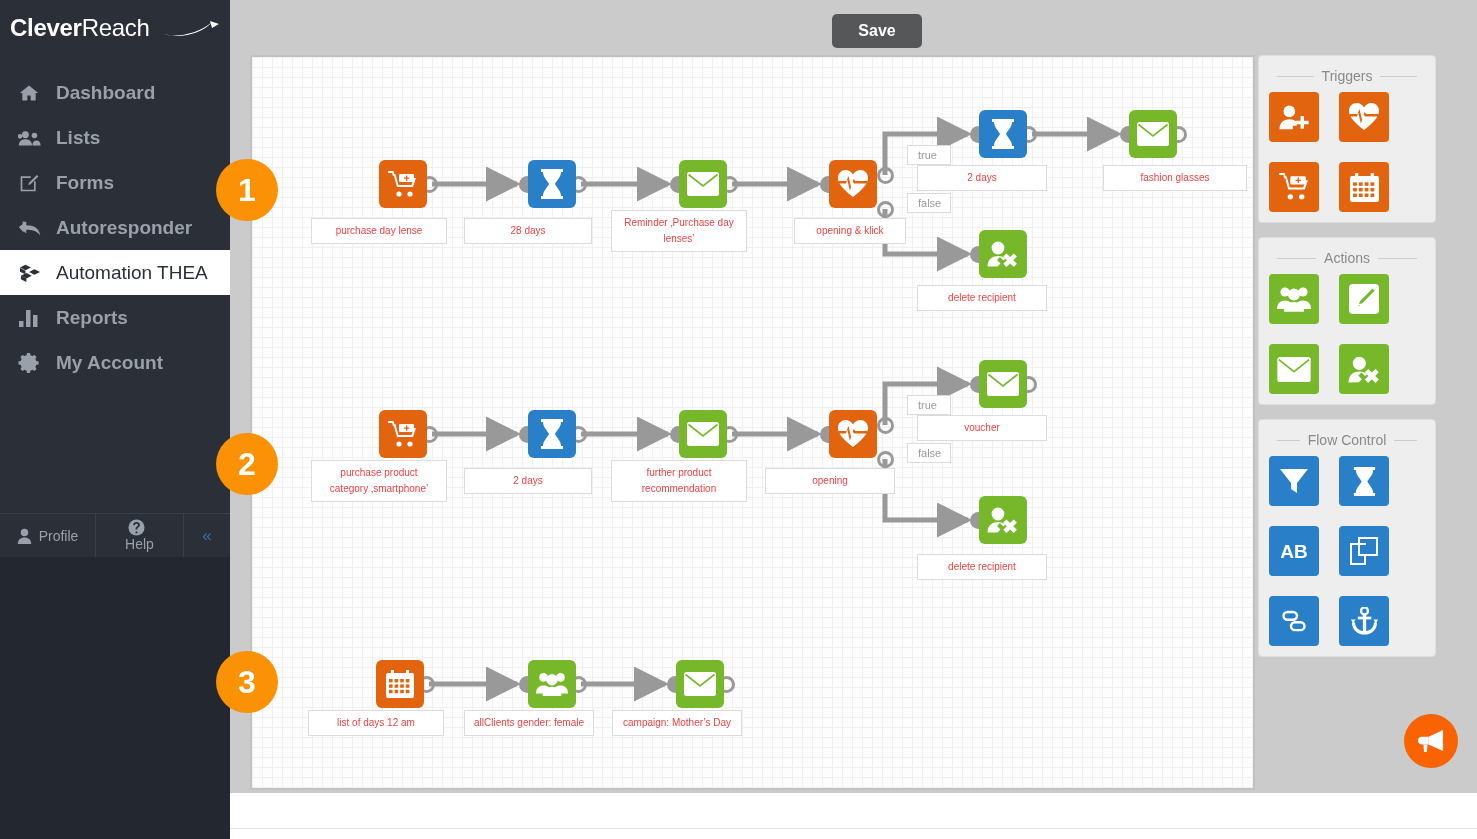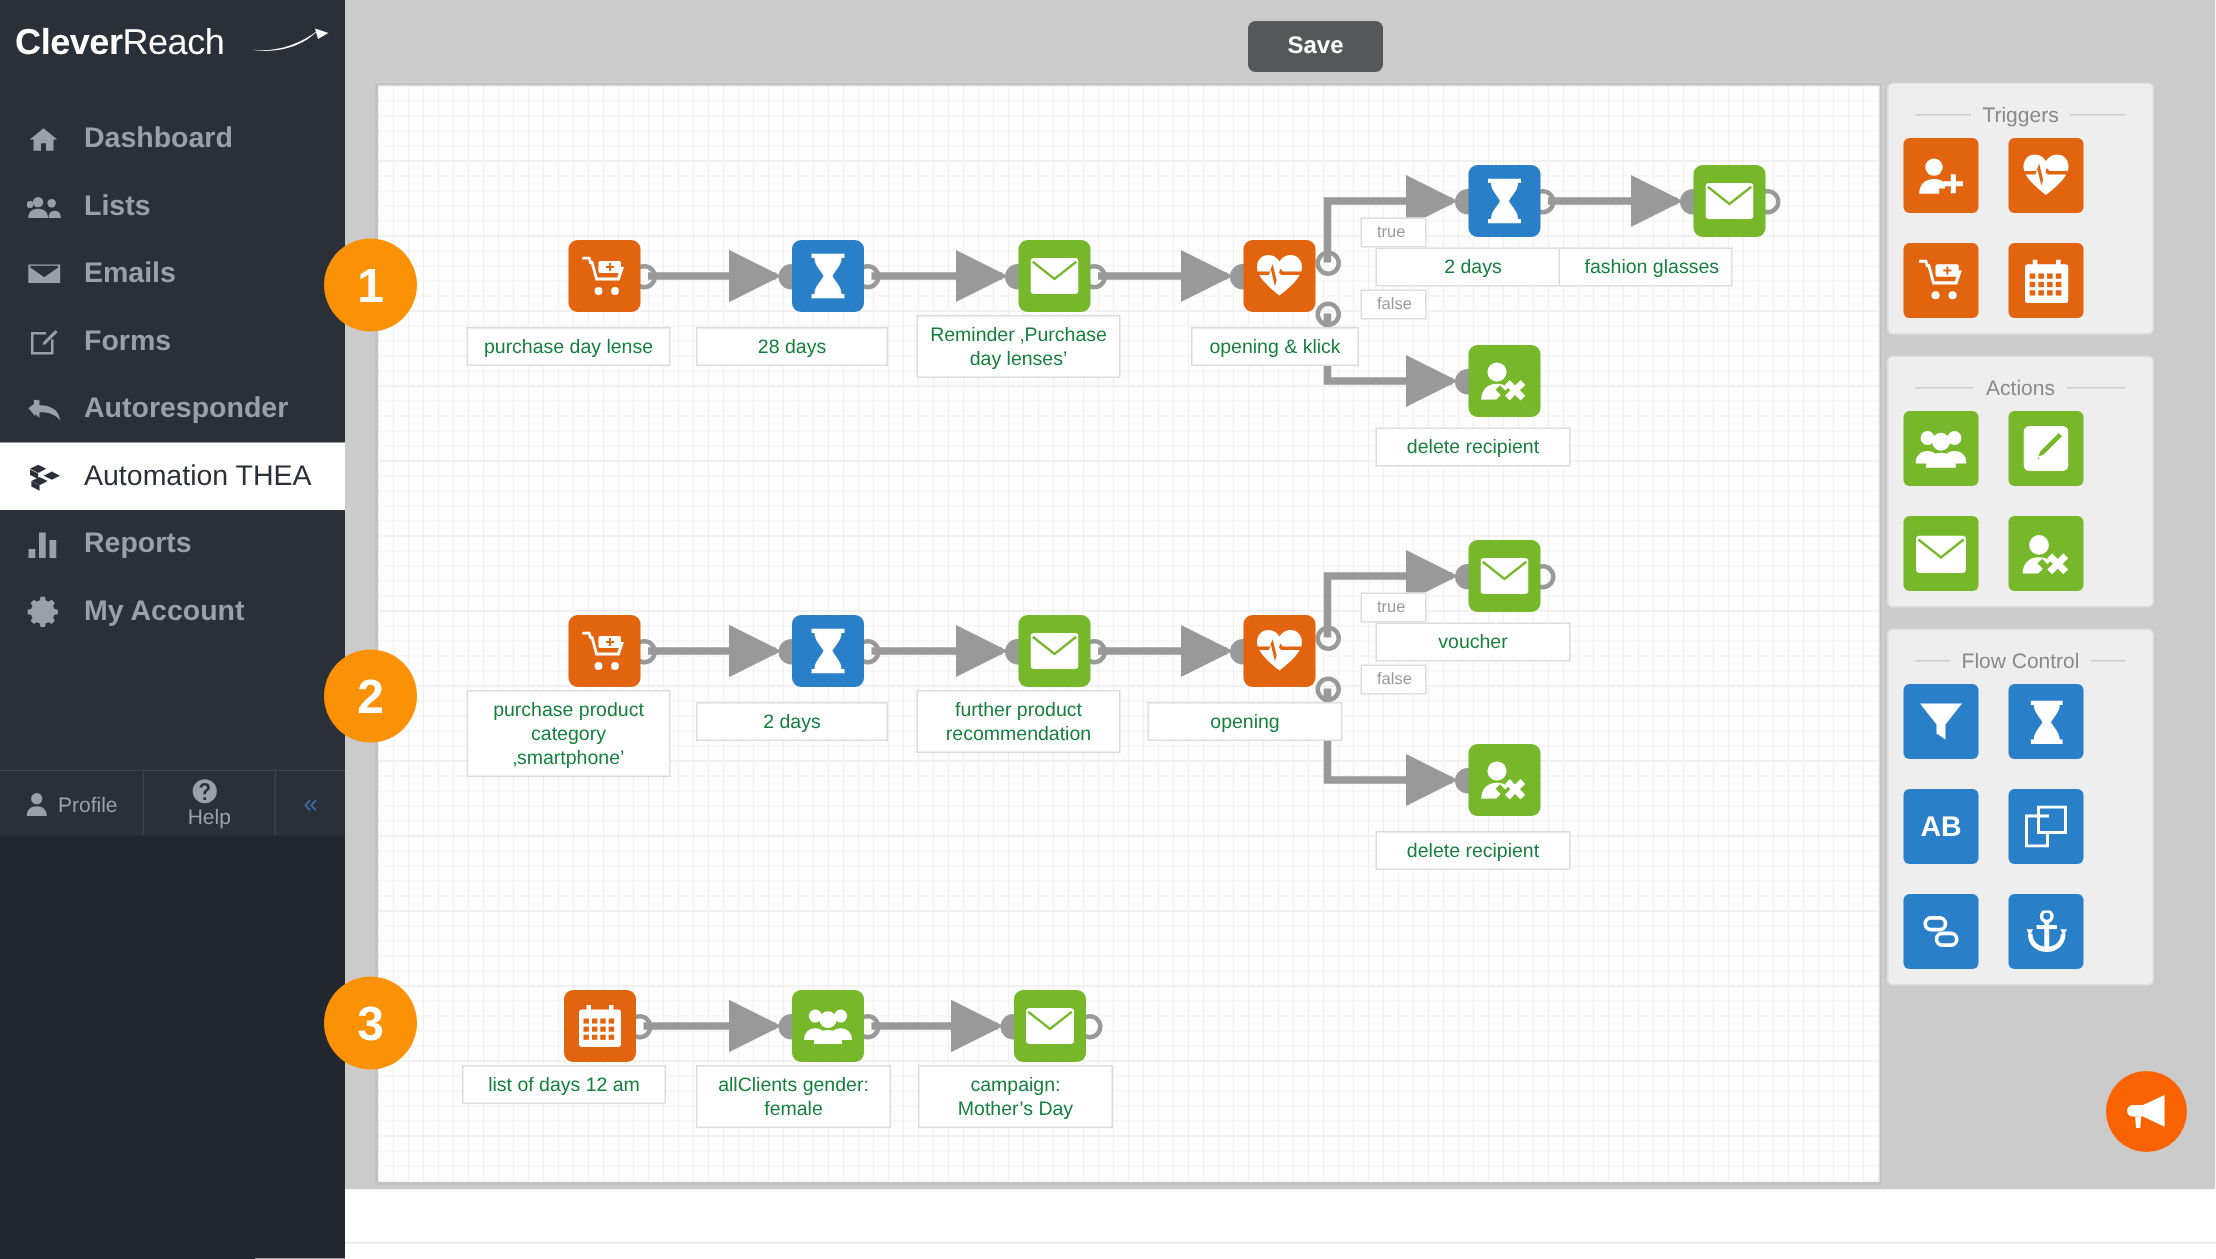--- a/index.html
+++ b/index.html
@@ -120,21 +120,21 @@
   .port {
     position: absolute; width: 17px; height: 17px; border-radius: 50%;
     z-index: 3;
   }
   .port.inp { background: #999999; }
   .port.out { border: 3px solid #999999; background: transparent; }
 
   .nlabel {
     position: absolute;
     background: #ffffff; border: 1px solid #dcdcdc;
-    color: #15803d; font-size: 13px; line-height: 16px;
+    color: #ef4444; font-size: 10px; line-height: 16px;
     text-align: center;
     padding: 4px 8px;
     z-index: 5;
     cursor: pointer;
   }
   .blabel {
     position: absolute;
     background: #ffffff; border: 1px solid #dcdcdc;
     color: #9a9a9a; font-size: 11px; line-height: 14px;
     text-align: left; padding: 2px 10px;
@@ -216,29 +216,20 @@
               <circle cx="20" cy="7" r="3.4"></circle>
               <circle cx="2.5" cy="8" r="2.8"></circle>
               <path d="M1 19 c0-5 3.5-7.5 8-7.5 s8 2.5 8 7.5z"></path>
               <path d="M17.5 19 c0-3.5 1.5-6 5-6 s5 2.5 5 6z"></path>
             </svg>
           </span>
         <span>Lists</span>
       </div>
       <div class="nav-item">
         <span class="ico">
-            <svg width="23" height="17" viewBox="0 0 26 18">
-              <path d="M1 2 h24 v14 h-24 Z M2 3 L13 11 L24 3"></path>
-              <path fill="#2b2f38" d="M2.5 4.2 L13 11.6 L23.5 4.2 v-0.2 h-21 Z"></path>
-            </svg>
-          </span>
-        <span>Emails</span>
-      </div>
-      <div class="nav-item">
-        <span class="ico">
             <svg width="22" height="20" viewBox="0 0 24 24">
               <path d="M2 4 h12 v2 h-10 v14 h14 v-10 h2 v12 h-18 Z"></path>
               <path d="M21.5 2.3 l1.8 1.8 -9.5 9.5 -2.6 0.8 0.8 -2.6 Z"></path>
             </svg>
           </span>
         <span>Forms</span>
       </div>
       <div class="nav-item">
         <span class="ico">
             <svg width="24" height="20" viewBox="0 0 26 20">
@@ -393,21 +384,21 @@
         <div class="nlabel" style="left:665px; top:108px; width:130px;">2 days</div>
 
         <div class="port inp" style="left:868px; top:69px;"></div>
         <div class="port out" style="left:918px; top:69px;"></div>
         <div class="node act" style="left:877px; top:53px;">
           <svg width="32" height="24" viewBox="0 0 32 24">
               <rect x="0" y="0" width="32" height="24" rx="2.5"></rect>
               <path fill="none" stroke="#76b82a" stroke-width="1.6" d="M1.5 2.5 L16 14 L30.5 2.5"></path>
             </svg>
         </div>
-        <div class="nlabel" style="left:787px; top:108px; width:116px;text-align:right;">fashion glasses</div>
+        <div class="nlabel" style="left:851px; top:108px; width:144px;">fashion glasses</div>
 
         <div class="port inp" style="left:718px; top:189px;"></div>
         <div class="node act" style="left:727px; top:173px;">
           <svg width="32" height="26" viewBox="0 0 32 26">
               <circle cx="11" cy="7" r="6.4"></circle>
               <path d="M0.5 25.5 c0-7 4.5-10.6 10.5-10.6 3 0 5.6 0.9 7.5 2.5 l-2 2 -3.5-3.5 -3 3 3.5 3.5 -3 3 Z"></path>
               <path d="M19.5 12.4 l3.6 3.6 3.6-3.6 3.2 3.2 -3.6 3.6 3.6 3.6 -3.2 3.2 -3.6-3.6 -3.6 3.6 -3.2-3.2 3.6-3.6 -3.6-3.6 Z"></path>
             </svg>
         </div>
         <div class="nlabel" style="left:665px; top:228px; width:130px;">delete recipient</div>

